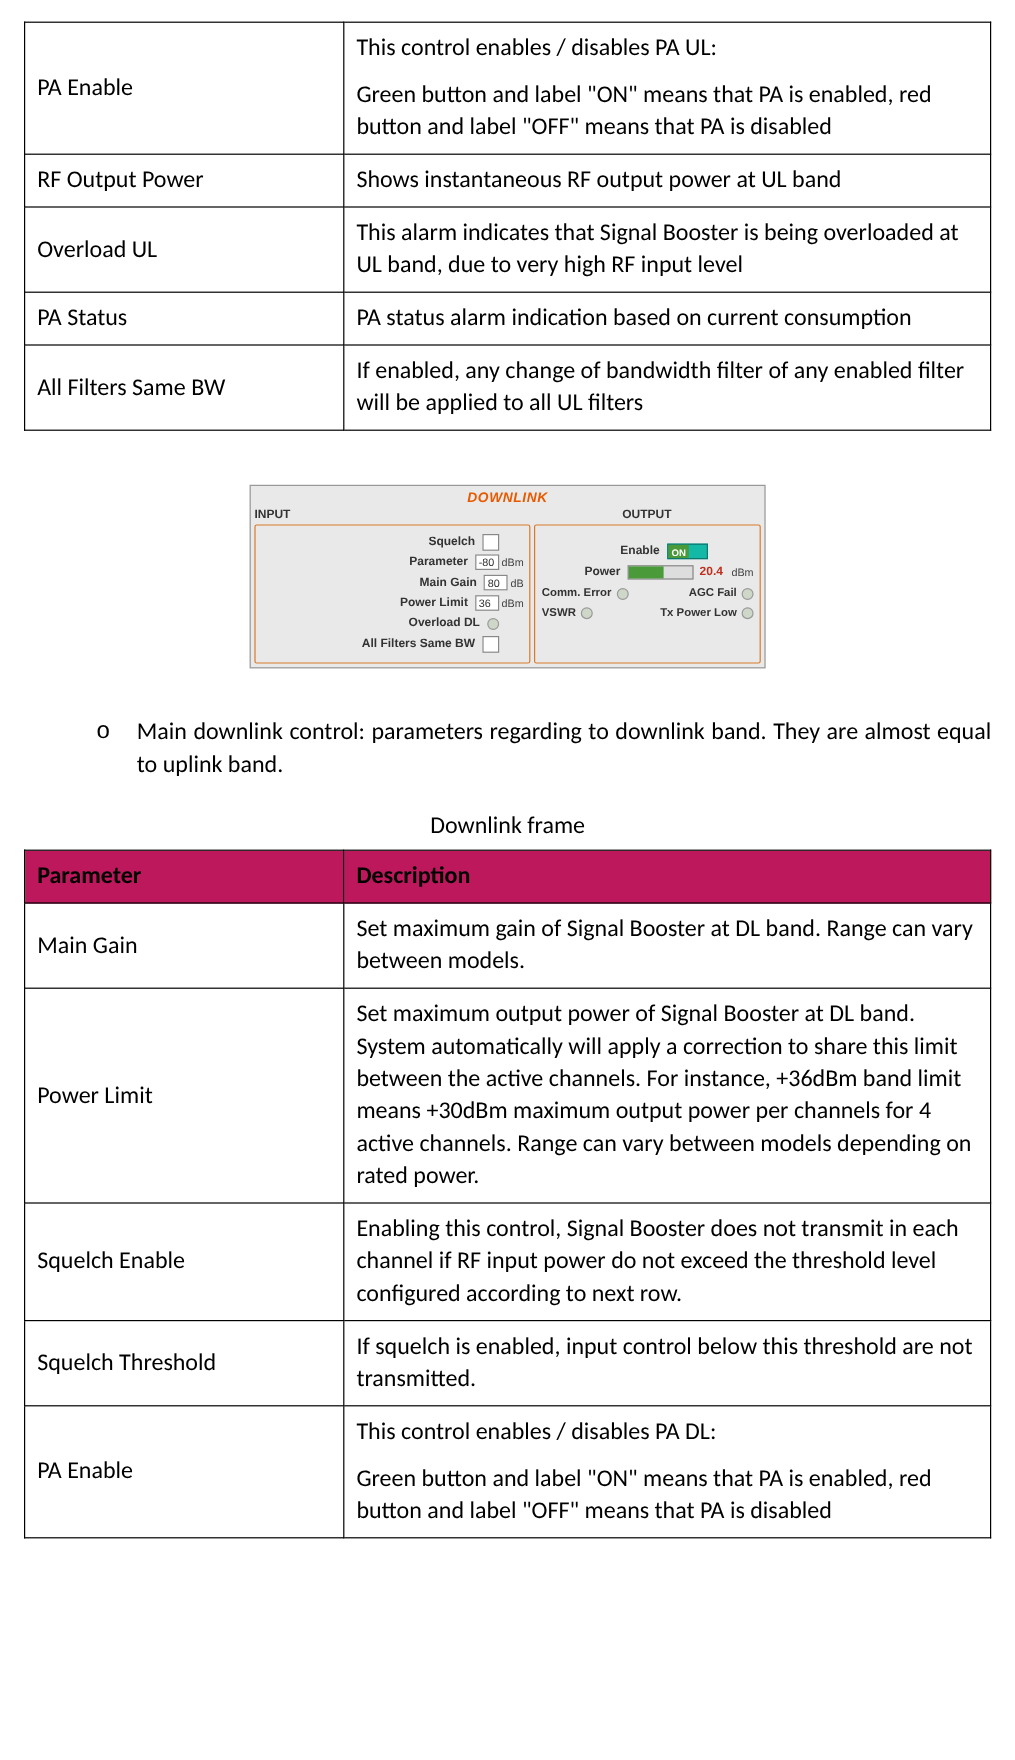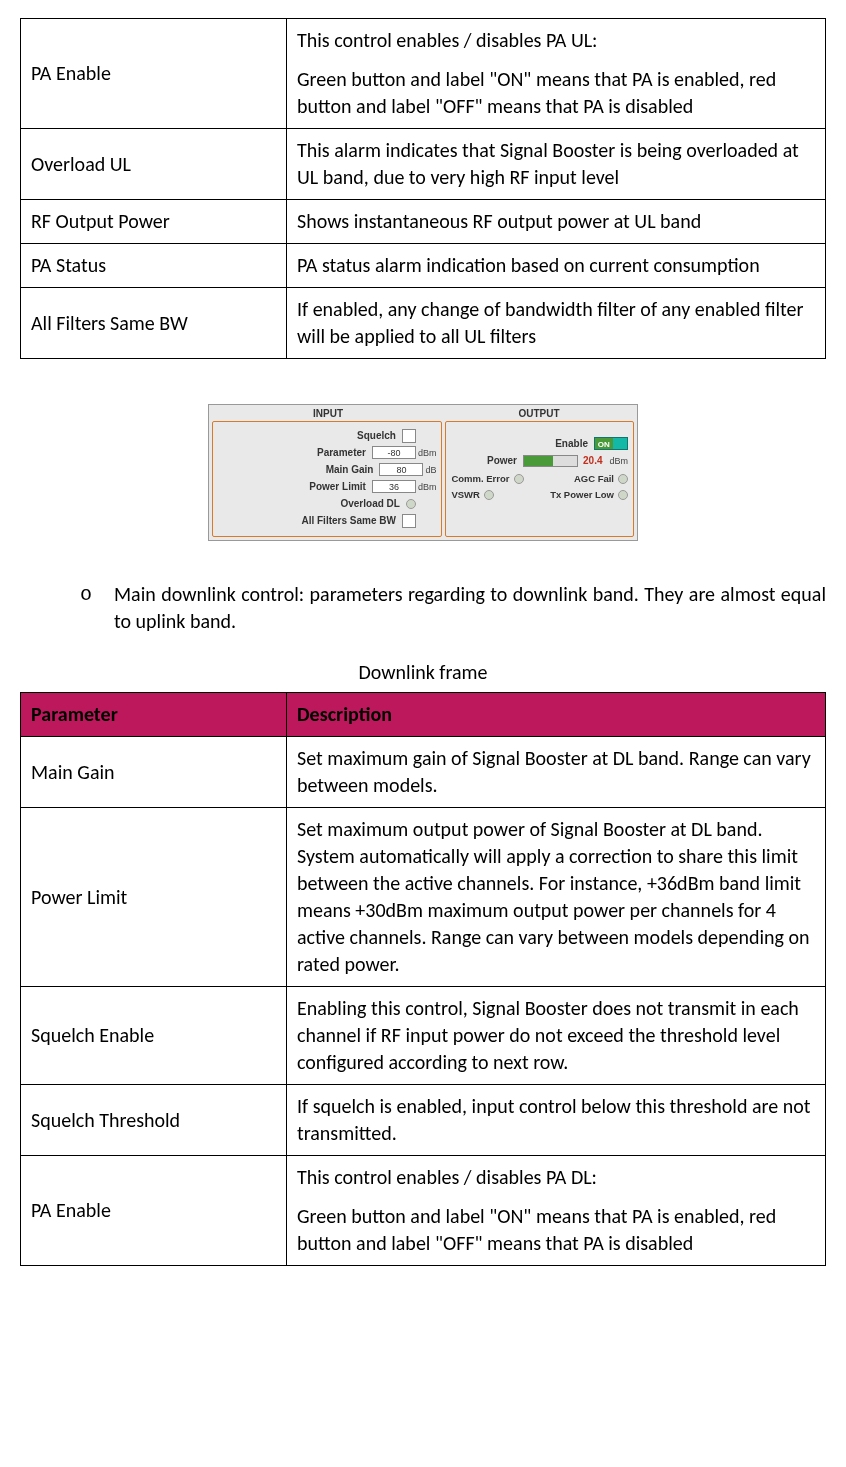--- a/index.html
+++ b/index.html
@@ -76,21 +76,21 @@
     font-style: italic;
     letter-spacing: 0.5px;
   }
   .io-labels {
     display: flex;
     font-weight: bold;
     font-size: 10px;
     color: #333;
     margin-bottom: 2px;
   }
-  .io-labels > div:first-child { width: 55%; text-align: center; }
+  .io-labels > div:first-child { width: 55%; text-align: left; }
   .io-labels > div:last-child { width: 45%; text-align: center; }
   .io-panels { display: flex; gap: 3px; }
   .panel {
     border: 1px solid #d97a2b;
     border-radius: 2px;
     padding: 4px 5px 6px 5px;
     background: #e9e9e9;
     box-sizing: border-box;
   }
   .panel.input { width: 55%; }
@@ -114,25 +114,25 @@
     align-items: center;
     gap: 3px;
   }
   .chk {
     width: 12px; height: 12px;
     background: #fff;
     border: 1px solid #888;
     display: inline-block;
   }
   .txtbox {
-    width: 44px; height: 13px;
+    width: 20px; height: 13px;
     background: #fff;
     border: 1px solid #888;
     font-size: 9px;
-    text-align: center;
+    text-align: left;
     padding: 0 2px;
     line-height: 13px;
     box-sizing: border-box;
   }
   .unit { font-size: 9px; color: #444; margin-left: 2px; }
   .led {
     width: 8px; height: 8px;
     border-radius: 50%;
     background: #cfd8c8;
     border: 1px solid #999;
@@ -183,48 +183,49 @@
 <table class="param-table">
   <tbody id="t1-body">
       <tr>
         <td class="param-name">PA Enable</td>
         <td>
           <div>This control enables / disables PA UL:</div>
           <div style="margin-top: 12px;">Green button and label "ON" means that PA is enabled, red button and label "OFF" means that PA is disabled</div>
         </td>
       </tr>
       <tr>
+        <td class="param-name">RF Output Power</td>
+        <td>
+          <div>Shows instantaneous RF output power at UL band</div>
+        </td>
+      </tr>
+      <tr>
         <td class="param-name">Overload UL</td>
         <td>
           <div>This alarm indicates that Signal Booster is being overloaded at UL band, due to very high RF input level</div>
-        </td>
-      </tr>
-      <tr>
-        <td class="param-name">RF Output Power</td>
-        <td>
-          <div>Shows instantaneous RF output power at UL band</div>
         </td>
       </tr>
       <tr>
         <td class="param-name">PA Status</td>
         <td>
           <div>PA status alarm indication based on current consumption</div>
         </td>
       </tr>
       <tr>
         <td class="param-name">All Filters Same BW</td>
         <td>
           <div>If enabled, any change of bandwidth filter of any enabled filter will be applied to all UL filters</div>
         </td>
       </tr>
     </tbody>
 </table>
 
 <div class="screenshot-wrap">
   <div class="screenshot">
+    <div class="shot-title">DOWNLINK</div>
     <div class="io-labels">
       <div>INPUT</div>
       <div>OUTPUT</div>
     </div>
     <div class="io-panels">
 
       <div class="panel input">
         <div class="row">
           <span class="lbl">Squelch</span>
           <span class="val">
@@ -264,21 +265,21 @@
           <span class="lbl">All Filters Same BW</span>
           <span class="val">
               <span class="chk"></span>
             </span>
           <span class="unit" style="visibility:hidden">dBm</span>
         </div>
       </div>
 
       <div class="panel output">
         <div style="height:8px"></div>
-        <div class="row" style="justify-content:flex-end">
+        <div class="row" style="justify-content:center">
           <span class="lbl" style="flex:0 0 auto; width:60px">Enable</span>
           <span class="on-badge">
               <span class="slider">ON</span>
             </span>
         </div>
         <div class="row" style="justify-content:flex-end">
           <span class="lbl" style="flex:0 0 auto; width:60px">Power</span>
           <span class="power-bar">
               <span class="fill"></span>
             </span>

